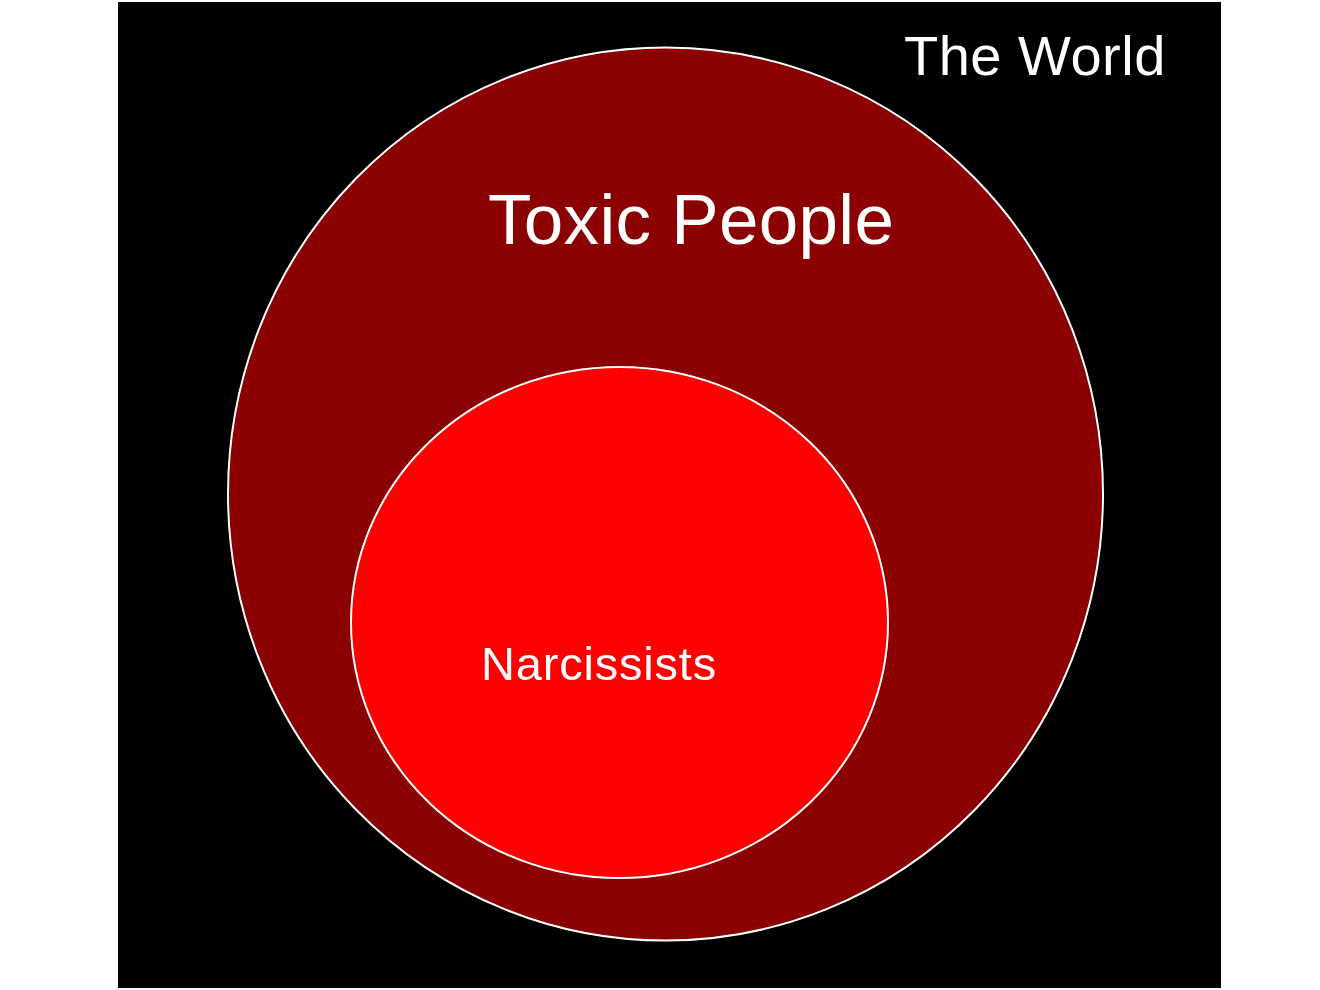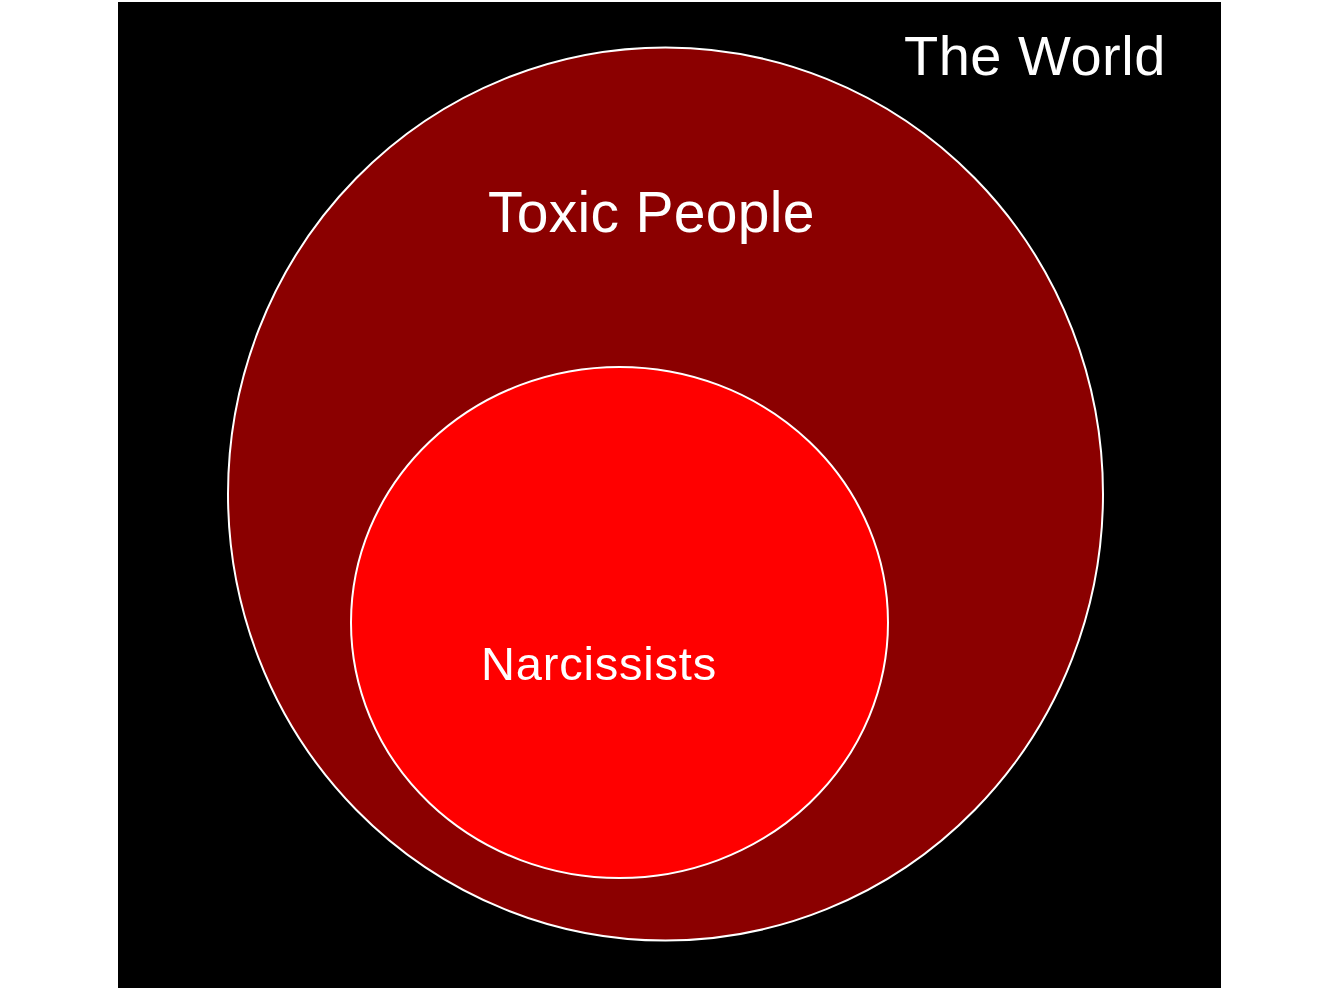--- a/index.html
+++ b/index.html
@@ -43,21 +43,21 @@
     }
     .label-world {
       left: 904px;
       top: 28px;
       font-size: 56px;
       letter-spacing: 0.5px;
     }
     .label-toxic {
       left: 488px;
       top: 184px;
-      font-size: 57px;
+      font-size: 71px;
       letter-spacing: 0.3px;
     }
     .label-narc {
       left: 481px;
       top: 600px;
       font-size: 47px;
       letter-spacing: 0.8px;
       margin-top: 40px;
     }
   </style>

